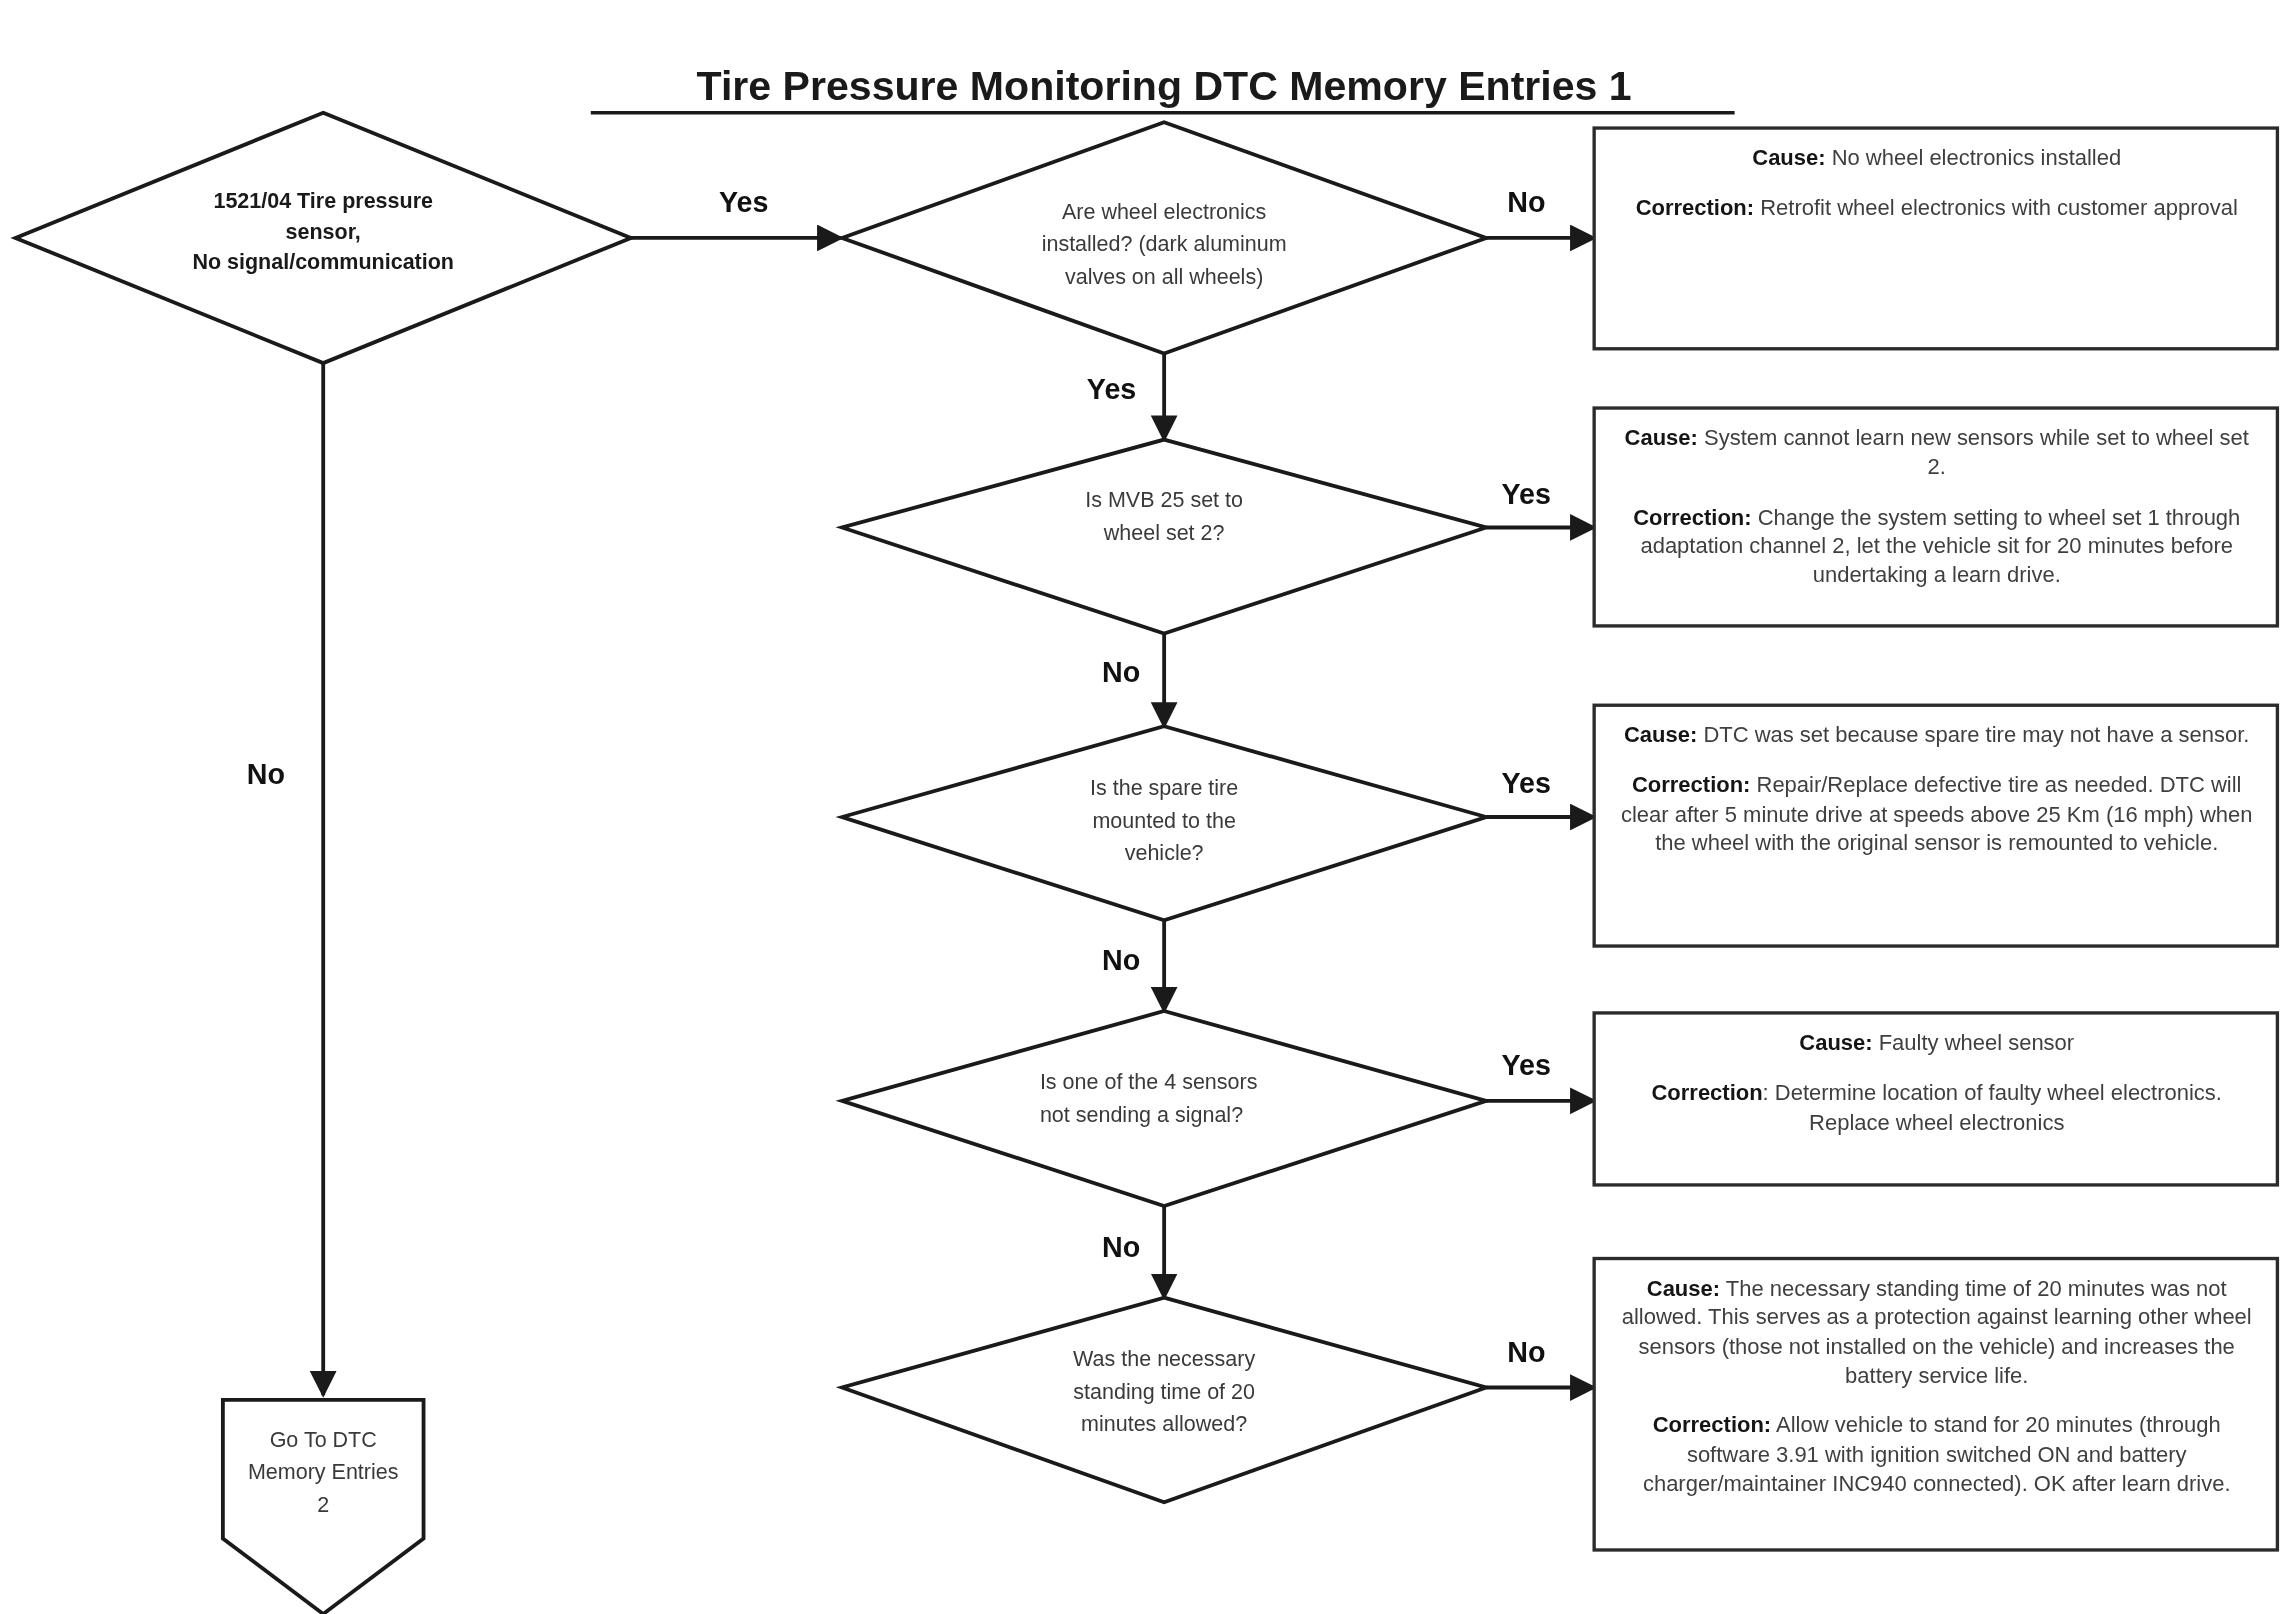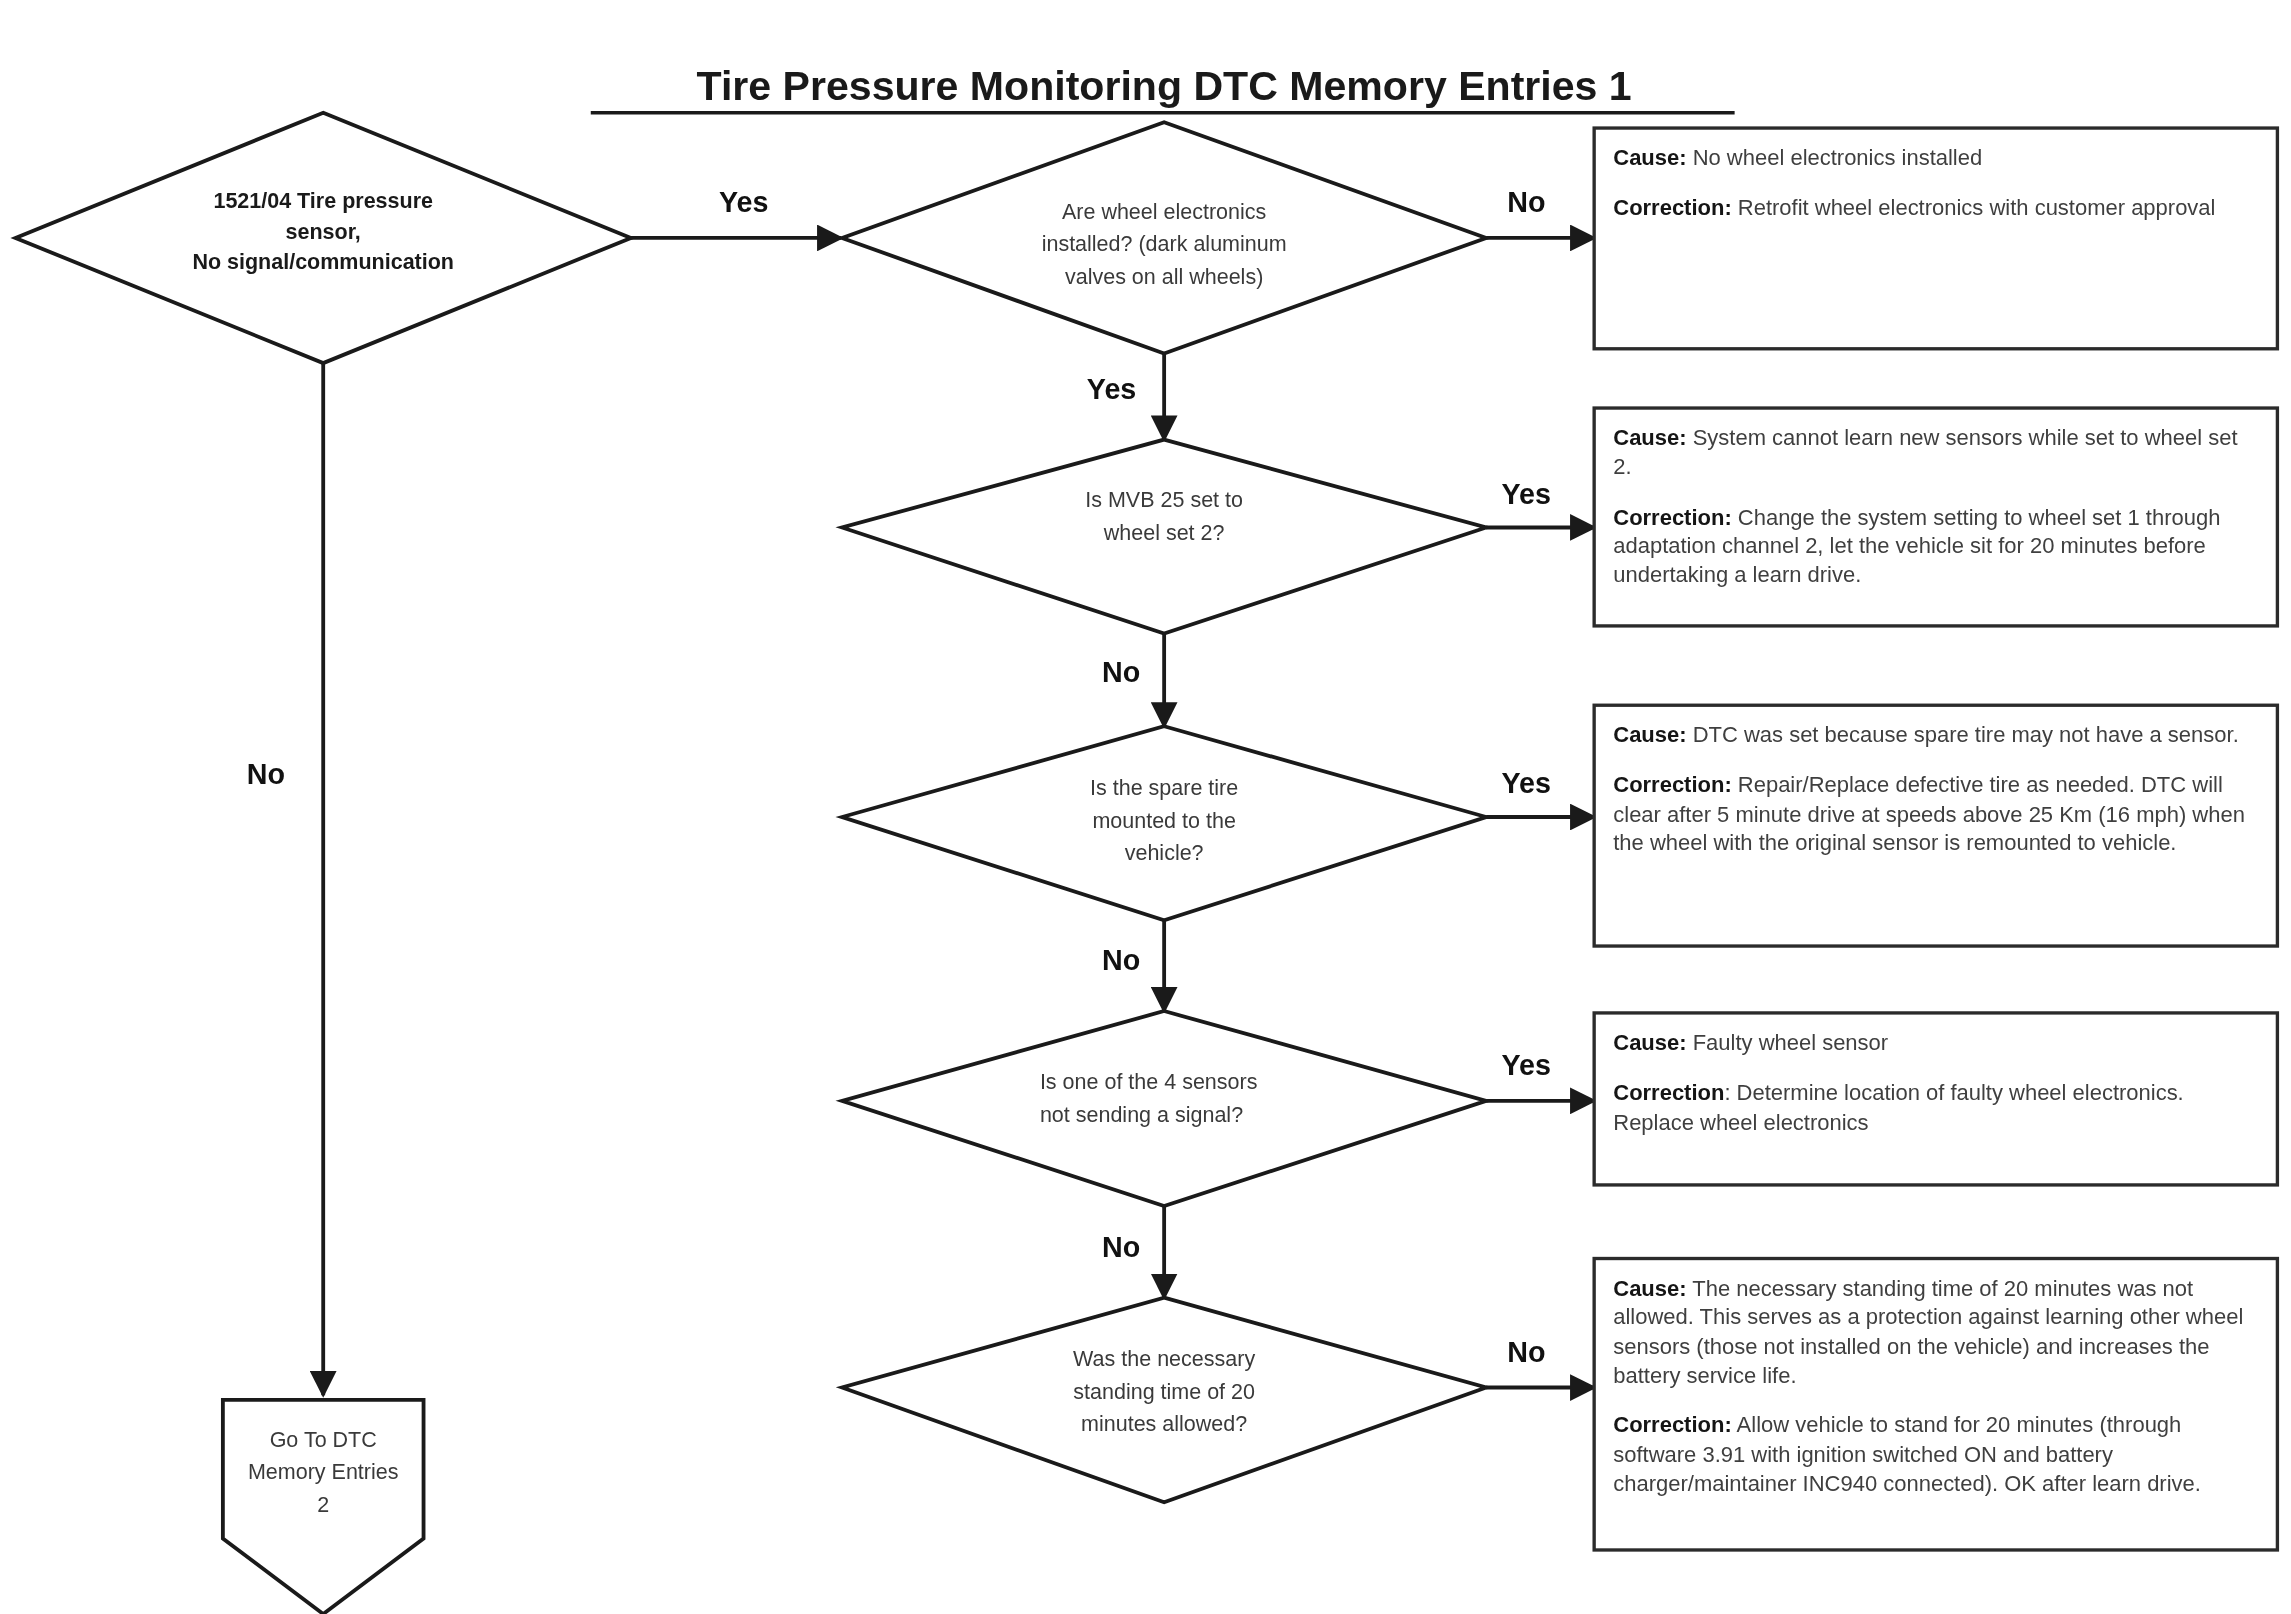--- a/index.html
+++ b/index.html
@@ -13,20 +13,21 @@
     font-family: "Liberation Sans", sans-serif;
     color: #231f20;
     overflow: hidden;
     position: relative;
   }
   #chart-root {
     position: absolute;
     top: 0; left: 0;
     width: 2291px;
     height: 1614px;
+    text-align: center;
   }
   svg { display: block; }
 
   .shape-outline {
     fill: #ffffff;
     stroke: #1a1a1a;
     stroke-width: 4;
     stroke-linejoin: miter;
   }
   .box-outline {

